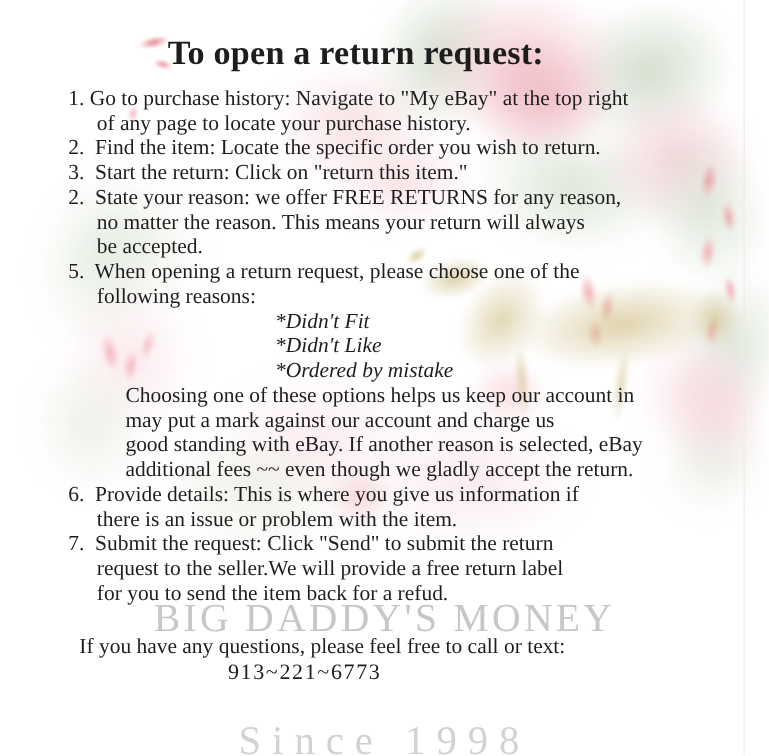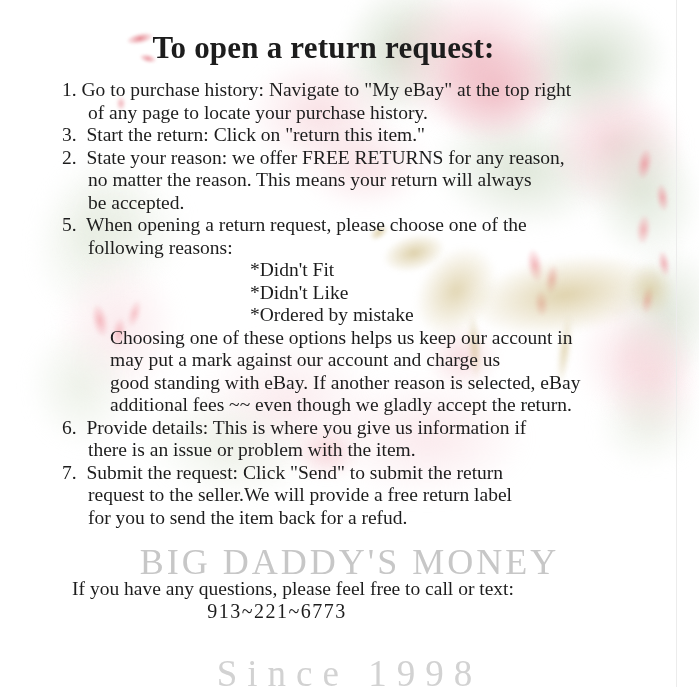--- a/index.html
+++ b/index.html
@@ -26,22 +26,22 @@
   
   .title{
     position:absolute;top:30px;left:0;width:699px;margin:0;text-align:center;z-index:3;
     font-size:31px;line-height:36px;font-weight:700;letter-spacing:0.2px;
     transform:translateX(-26px);white-space:pre;
   }
   .content{position:absolute;top:79px;left:0;width:595px;z-index:3;}
   .line{white-space:pre;font-size:19.5px;line-height:22.5px;height:22.5px;}
   .line.num{padding-left:62px;}
   .line.cont{padding-left:88px;}
-  .line.reason{padding-left:250px;}
-  .line.note{padding-left:110px;}
+  .line.reason{padding-left:250px;font-style:italic;}
+  .line.note{padding-left:70px;margin-left:44px;}
   .footer{position:absolute;top:577px;left:0;width:586px;text-align:center;z-index:3;}
   .contact{font-size:19.5px;line-height:23px;white-space:pre;}
   .phone{font-size:20px;line-height:23px;letter-spacing:1.5px;position:relative;left:-16px;white-space:pre;}
 </style>
 </head>
 <body>
 
 <div class="canvas">
 
   <div class="fl" style="left:340px;top:-25px;width:120px;height:150px;--c:rgba(211,222,204,0.9);--b:7px;transform:rotate(25deg)"></div>
@@ -95,20 +95,21 @@
   <div class="edge-line"></div>
 
   <div class="wm-brand">BIG DADDY'S MONEY</div>
   <div class="wm-since">Since 1998</div>
 
   <h1 class="title">To open a return request:</h1>
 
   <div class="content">
     <div class="line num">1. Go to purchase history: Navigate to "My eBay" at the top right</div>
     <div class="line cont">of any page to locate your purchase history.</div>
+    <div class="line num">2.  Find the item: Locate the specific order you wish to return.</div>
     <div class="line num">3.  Start the return: Click on "return this item."</div>
     <div class="line num">2.  State your reason: we offer FREE RETURNS for any reason,</div>
     <div class="line cont">no matter the reason. This means your return will always</div>
     <div class="line cont">be accepted.</div>
     <div class="line num">5.  When opening a return request, please choose one of the</div>
     <div class="line cont">following reasons:</div>
     <div class="line reason">*Didn't Fit</div>
     <div class="line reason">*Didn't Like</div>
     <div class="line reason">*Ordered by mistake</div>
     <div class="line note">Choosing one of these options helps us keep our account in</div>

